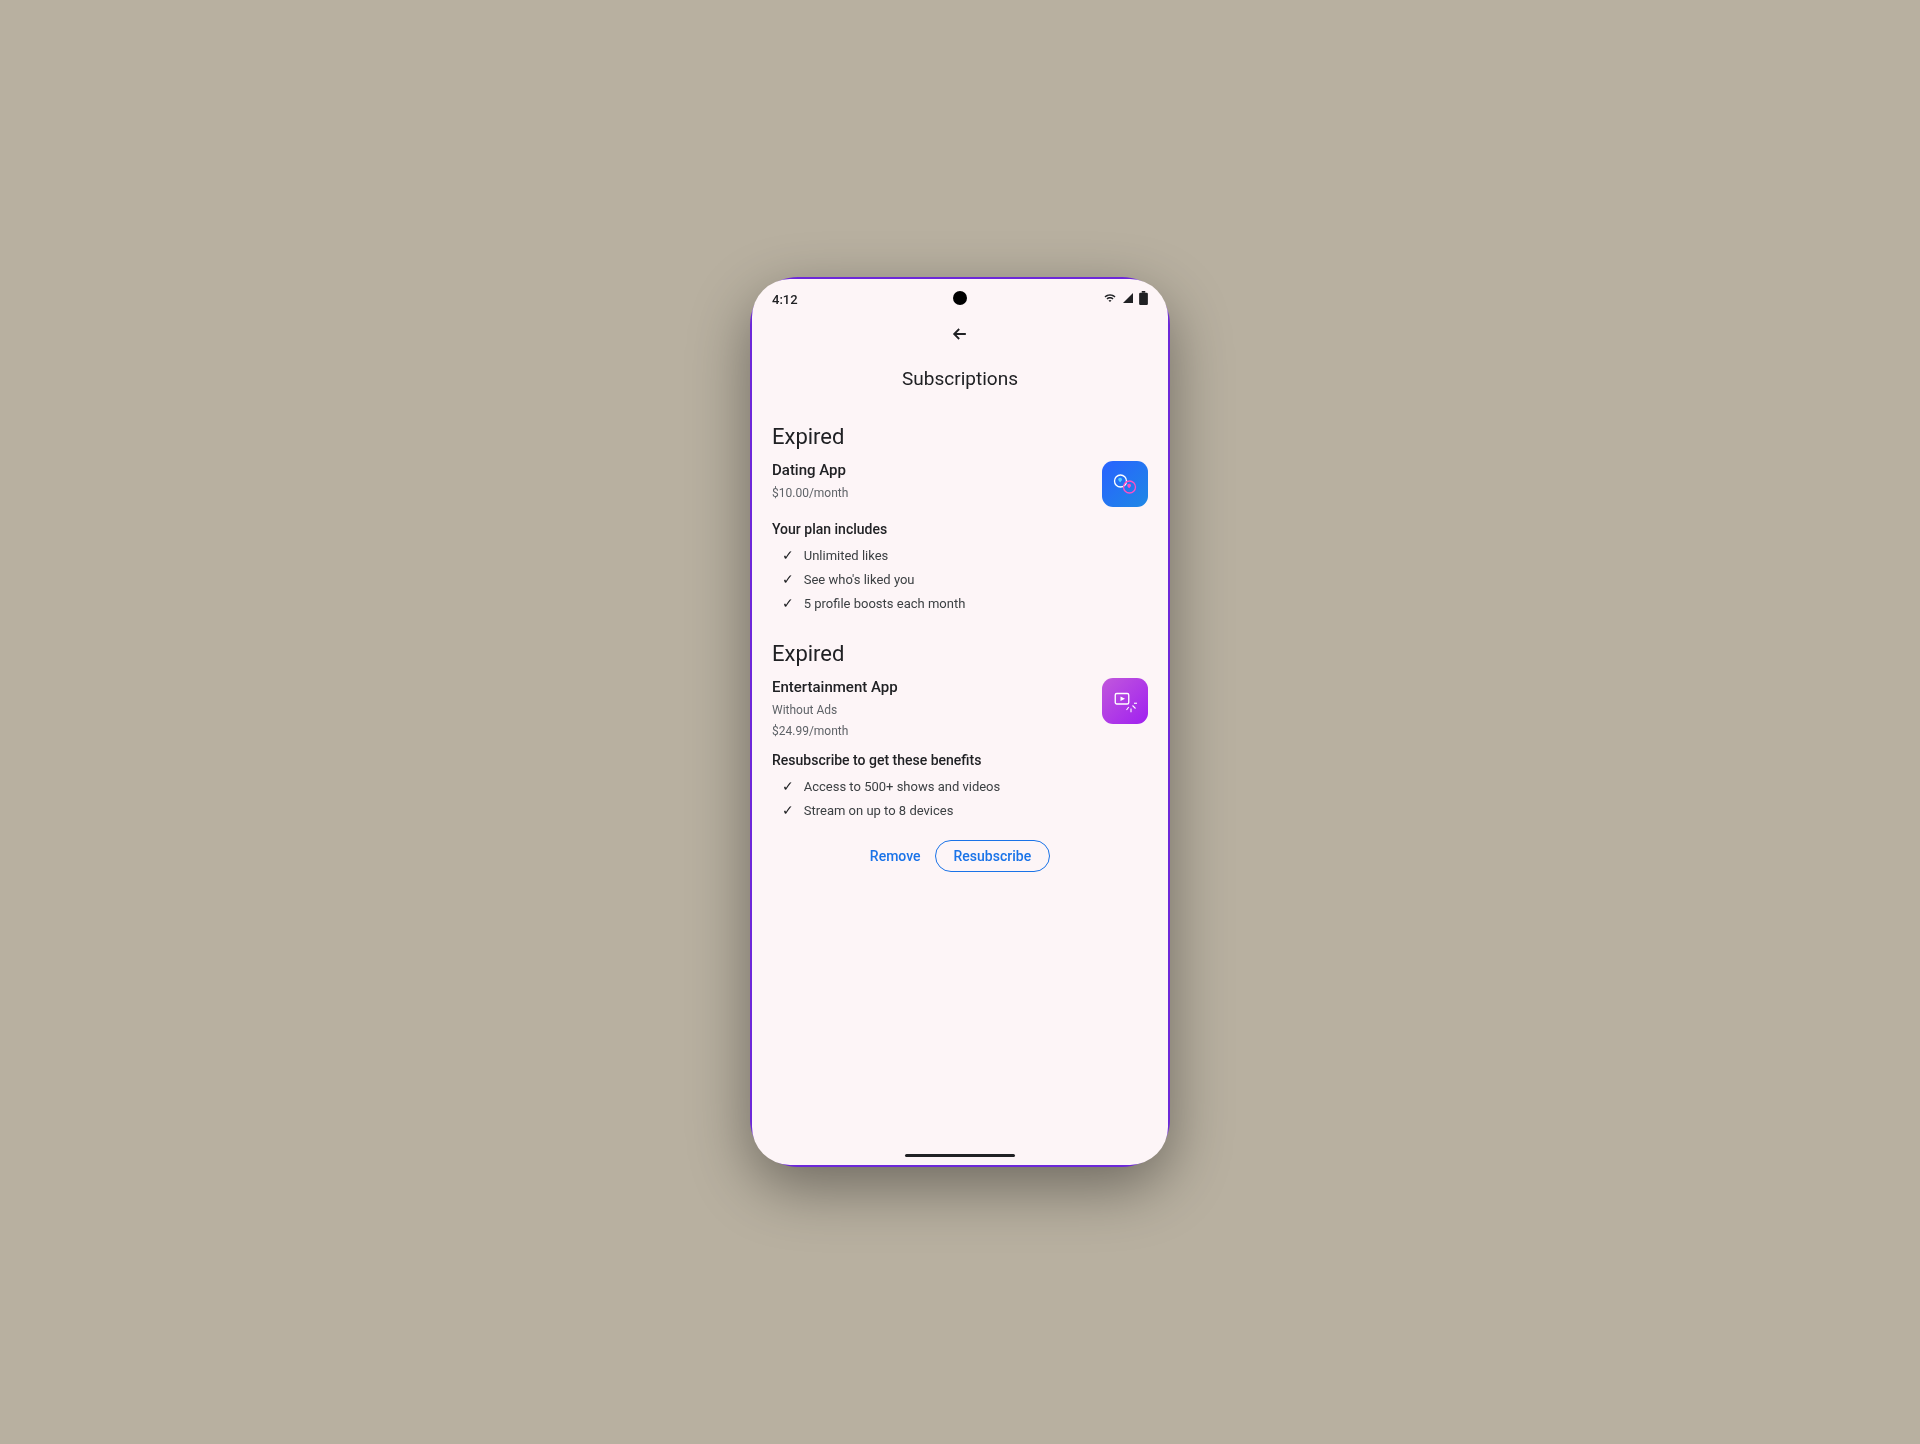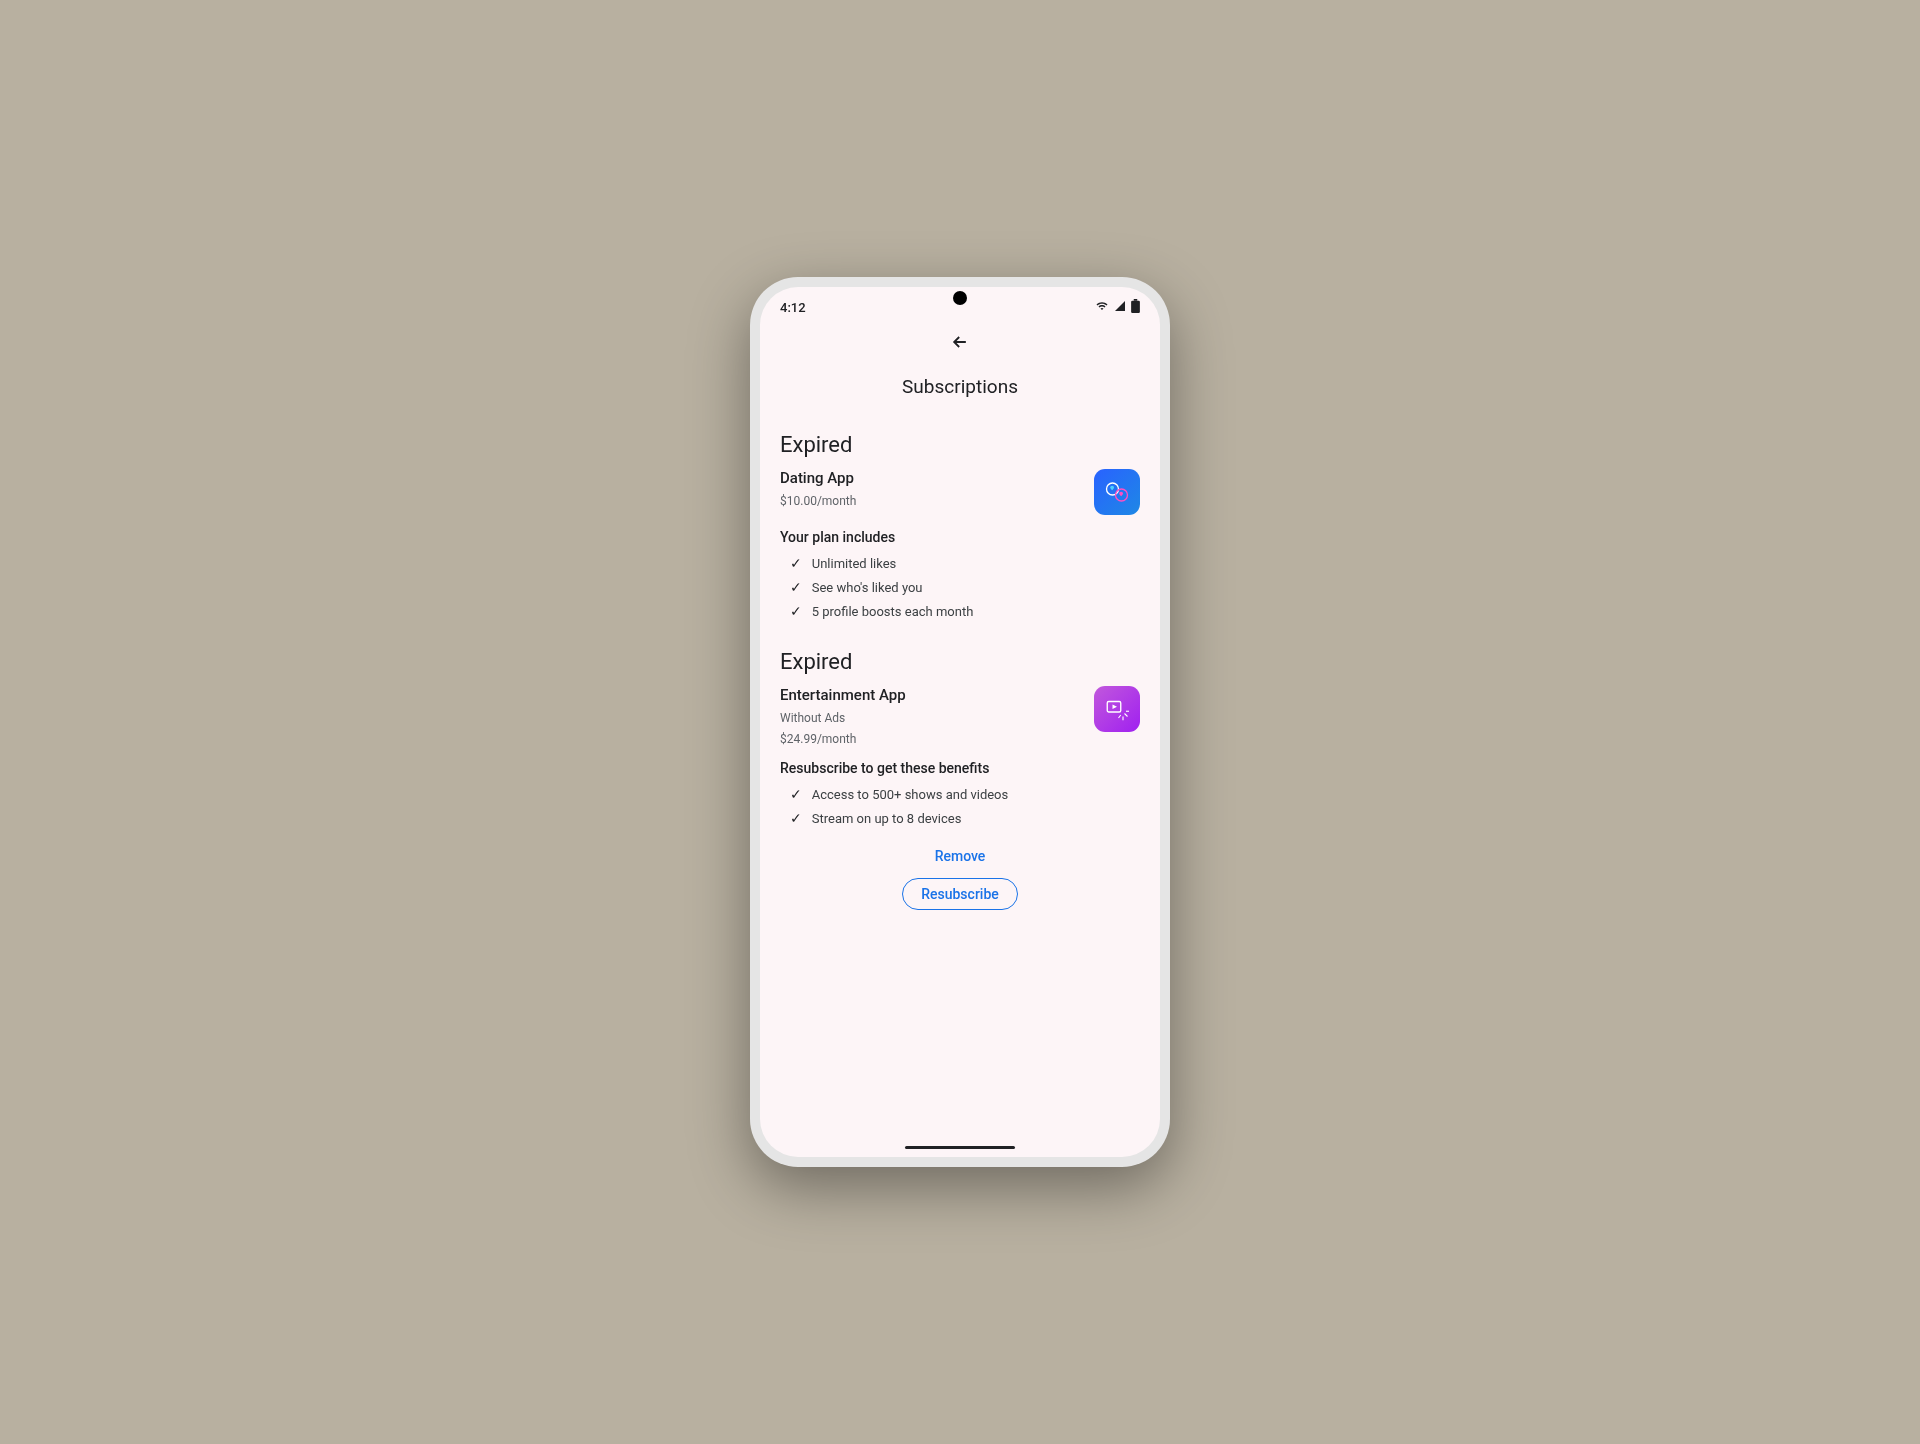--- a/index.html
+++ b/index.html
@@ -9,23 +9,23 @@
     width: 1920px;
     height: 1444px;
     display: flex;
     align-items: center;
     justify-content: center;
     overflow: hidden;
   }
   .phone-frame {
     width: 420px;
     height: 890px;
-    background: #e5e5e5;
+    background: #6d28d9;
     border-radius: 48px;
-    padding: 10px;
+    padding: 2px;
     position: relative;
     box-shadow: 0 20px 60px rgba(0,0,0,0.4);
   }
   .phone-screen {
     width: 100%;
     height: 100%;
     background: #fdf5f7;
     border-radius: 38px;
     overflow: hidden;
     position: relative;
@@ -127,21 +127,20 @@
     font-size: 13px;
     color: #3c4043;
   }
   .check { color: #202124; font-size: 14px; }
   .actions {
     display: flex;
     align-items: center;
     justify-content: center;
     gap: 14px;
     margin-top: 18px;
-    flex-direction: column;
   }
   .link-btn {
     color: #1a73e8;
     font-size: 14px;
     font-weight: 500;
     cursor: pointer;
   }
   .outline-btn {
     color: #1a73e8;
     border: 1.5px solid #1a73e8;

